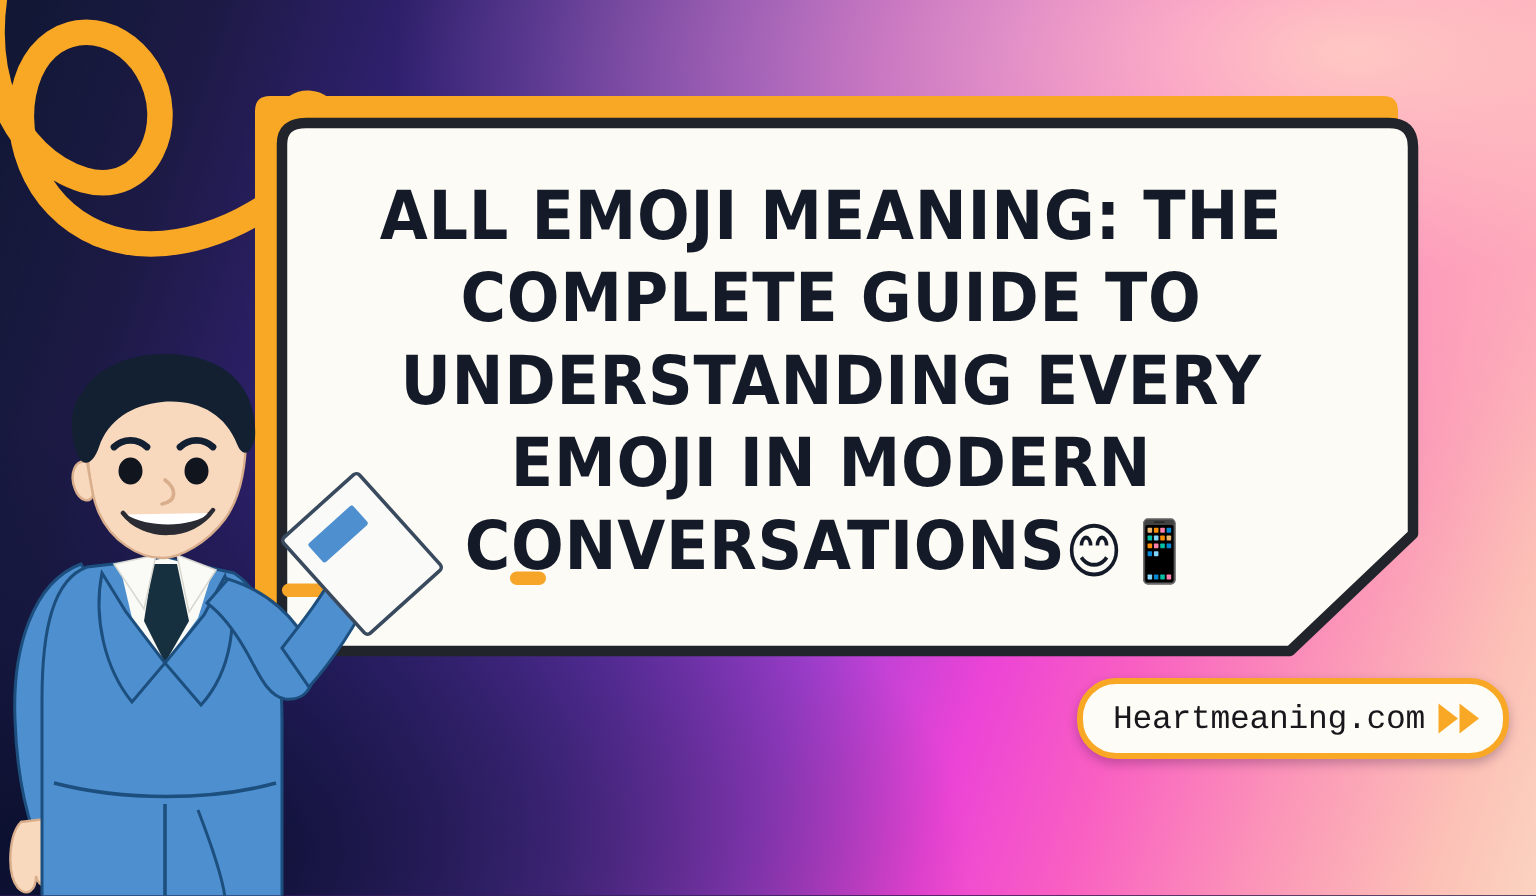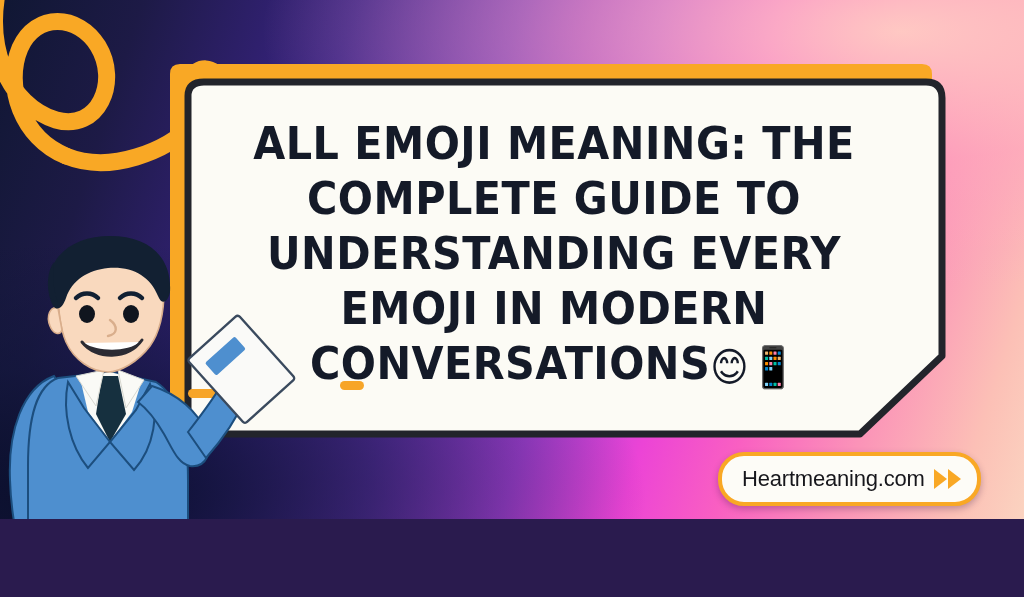--- a/index.html
+++ b/index.html
@@ -2,21 +2,21 @@
 <html><head>
 <meta charset="utf-8">
 <style>
   html,body{margin:0;padding:0;}
   body{
     width:1024px;height:597px;overflow:hidden;
     font-family:"Liberation Sans",sans-serif;
     background:#2a1b4e;
   }
   #banner{
-    position:relative;width:1024px;height:519px;overflow:hidden;
+    position:relative;width:1024px;height:597px;overflow:hidden;
   }
   
   .bg-base{
     position:absolute;inset:0;
     background:linear-gradient(108deg,
         #101733 0%,
         #1d1a46 12%,
         #3b2487 30%,
         #6b34b8 44%,
         #a740d6 56%,
@@ -74,21 +74,21 @@
   .badge{
     position:absolute;left:718px;top:452px;
     height:46px;padding:0 16px 0 20px;
     display:flex;align-items:center;gap:9px;
     background:#fdfcf7;
     border:4px solid #f9a825;
     border-radius:26px;
     box-shadow:0 3px 7px rgba(40,10,60,.28);
   }
   .badge-text{
-    font-family:Liberation Sans, sans-serif;
+    font-family:Liberation Mono, monospace;
     font-size:22px;font-weight:400;
     color:#17171c;letter-spacing:-.2px;
     white-space:nowrap;
   }
   .badge-ff{display:flex;align-items:center;gap:1px;}
   .tri{
     width:0;height:0;
     border-top:10px solid transparent;
     border-bottom:10px solid transparent;
     border-left:13px solid #f9a825;

